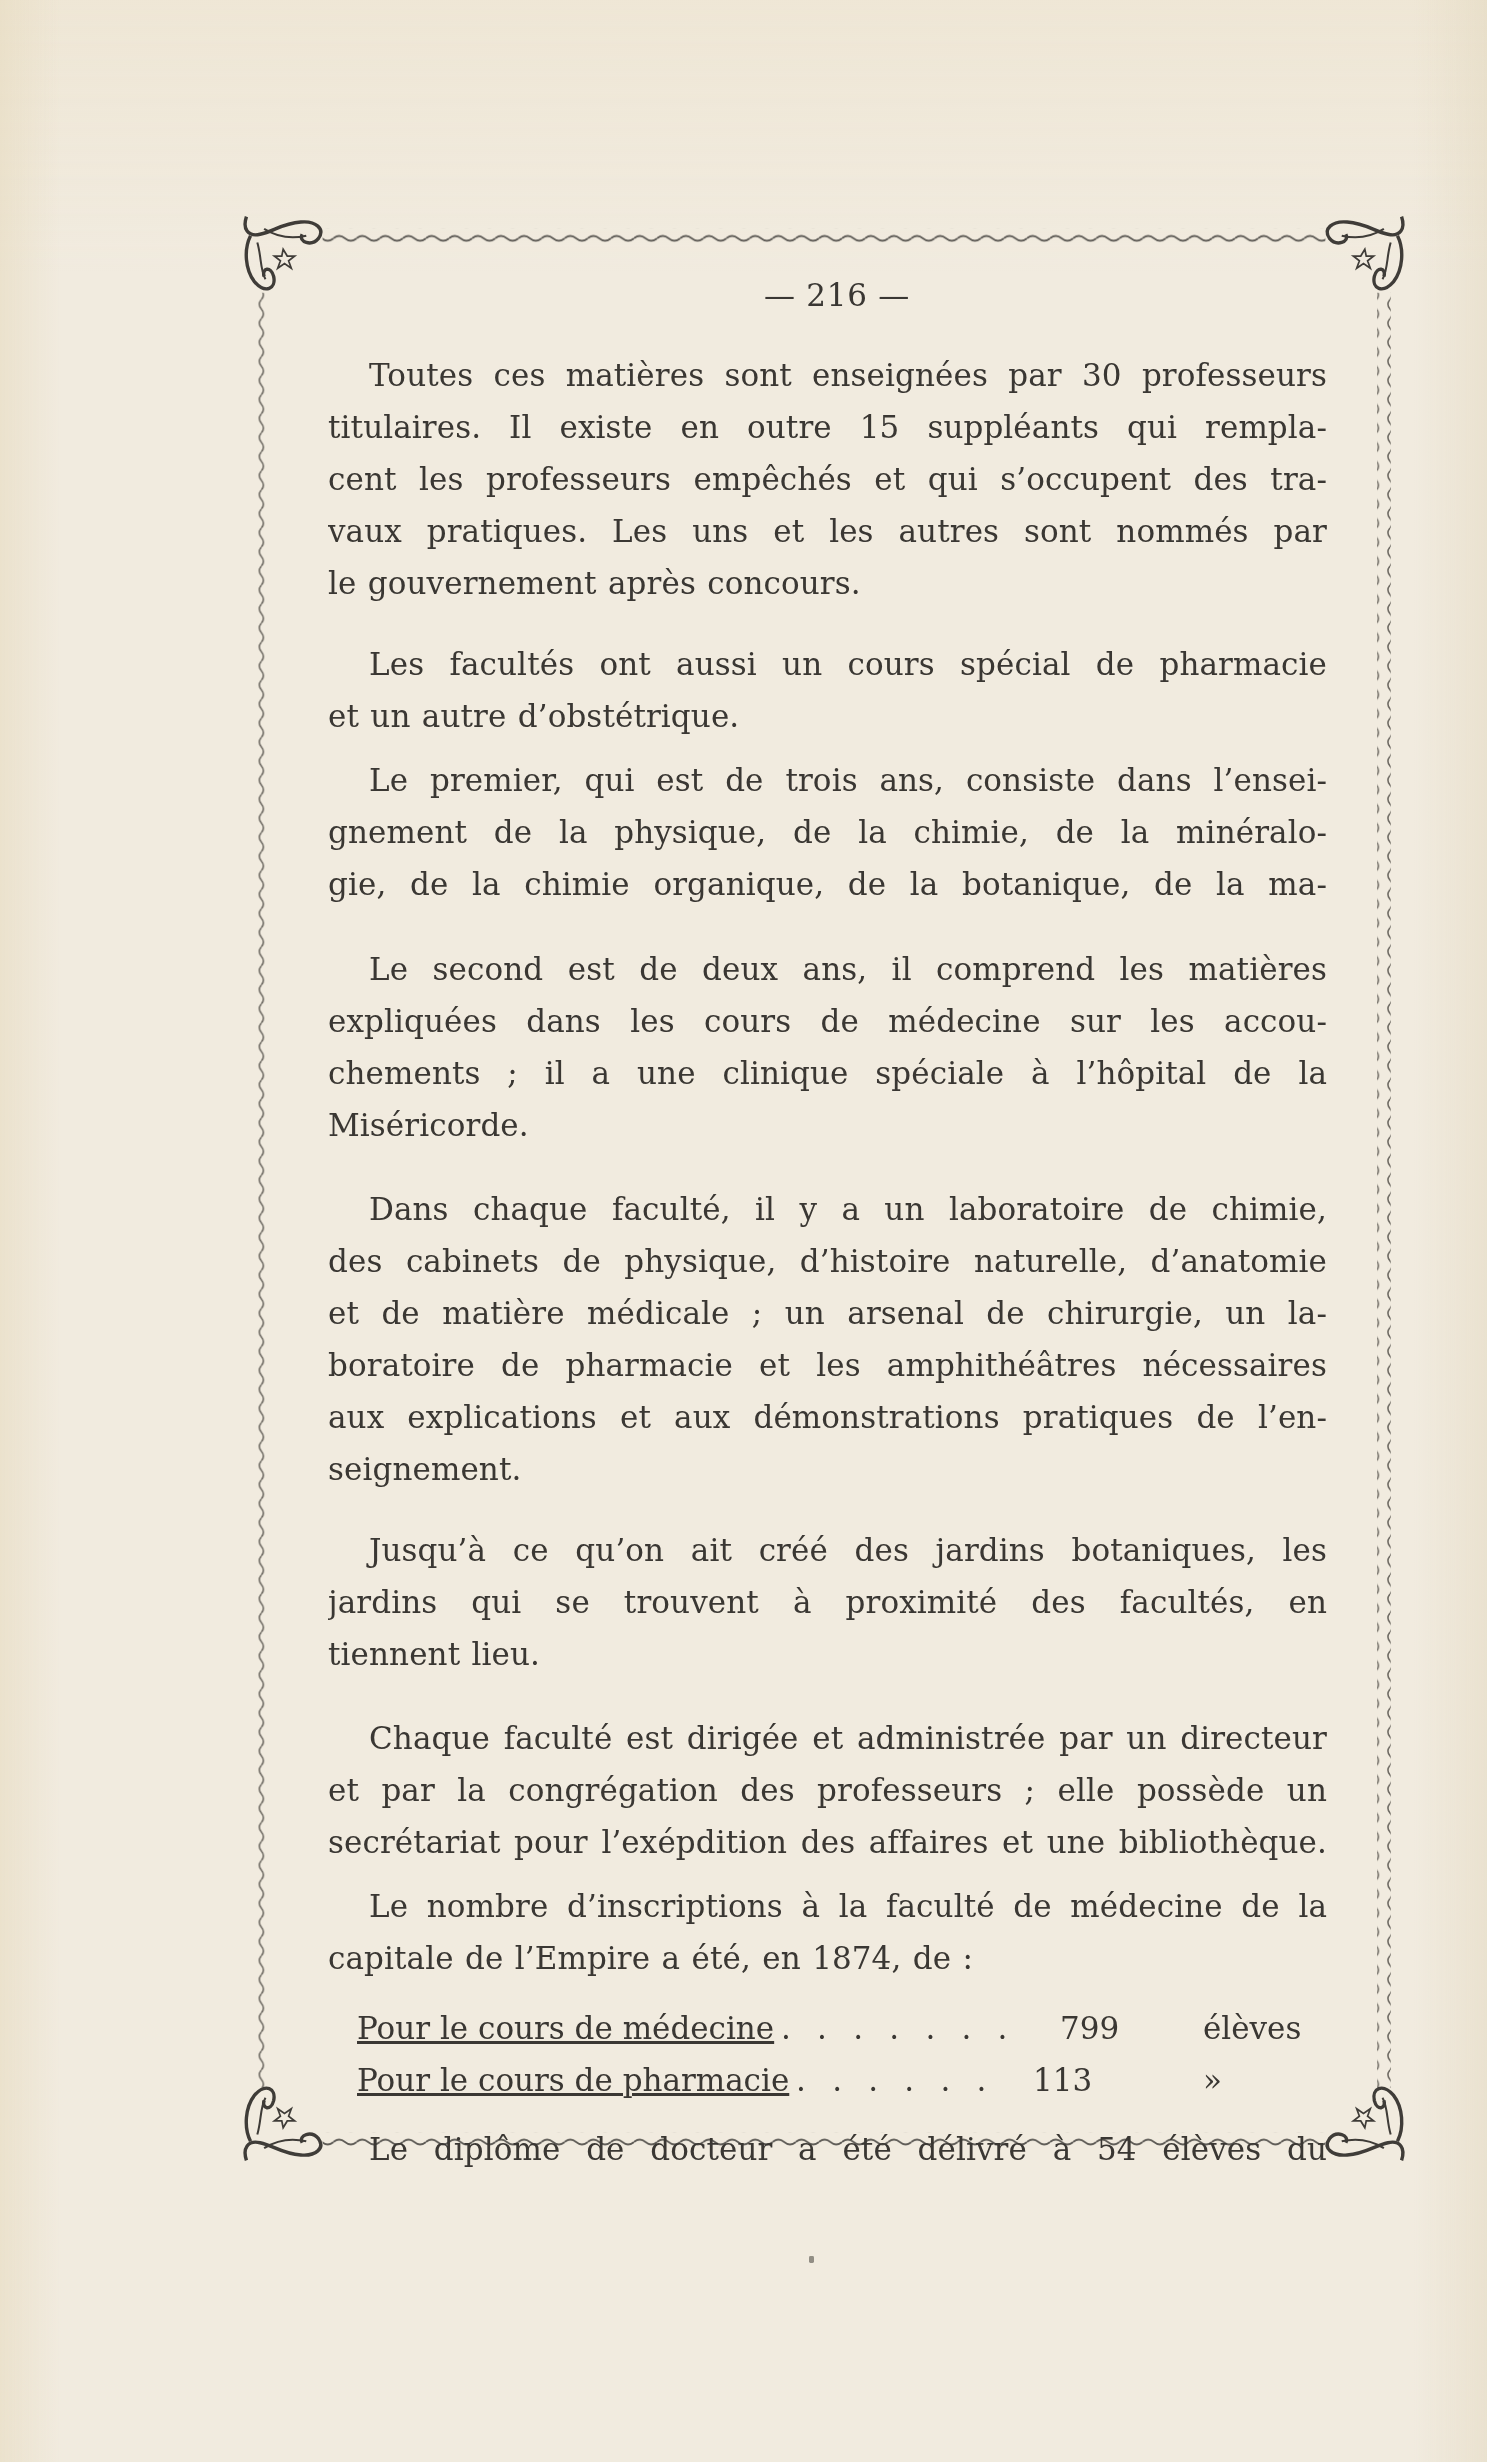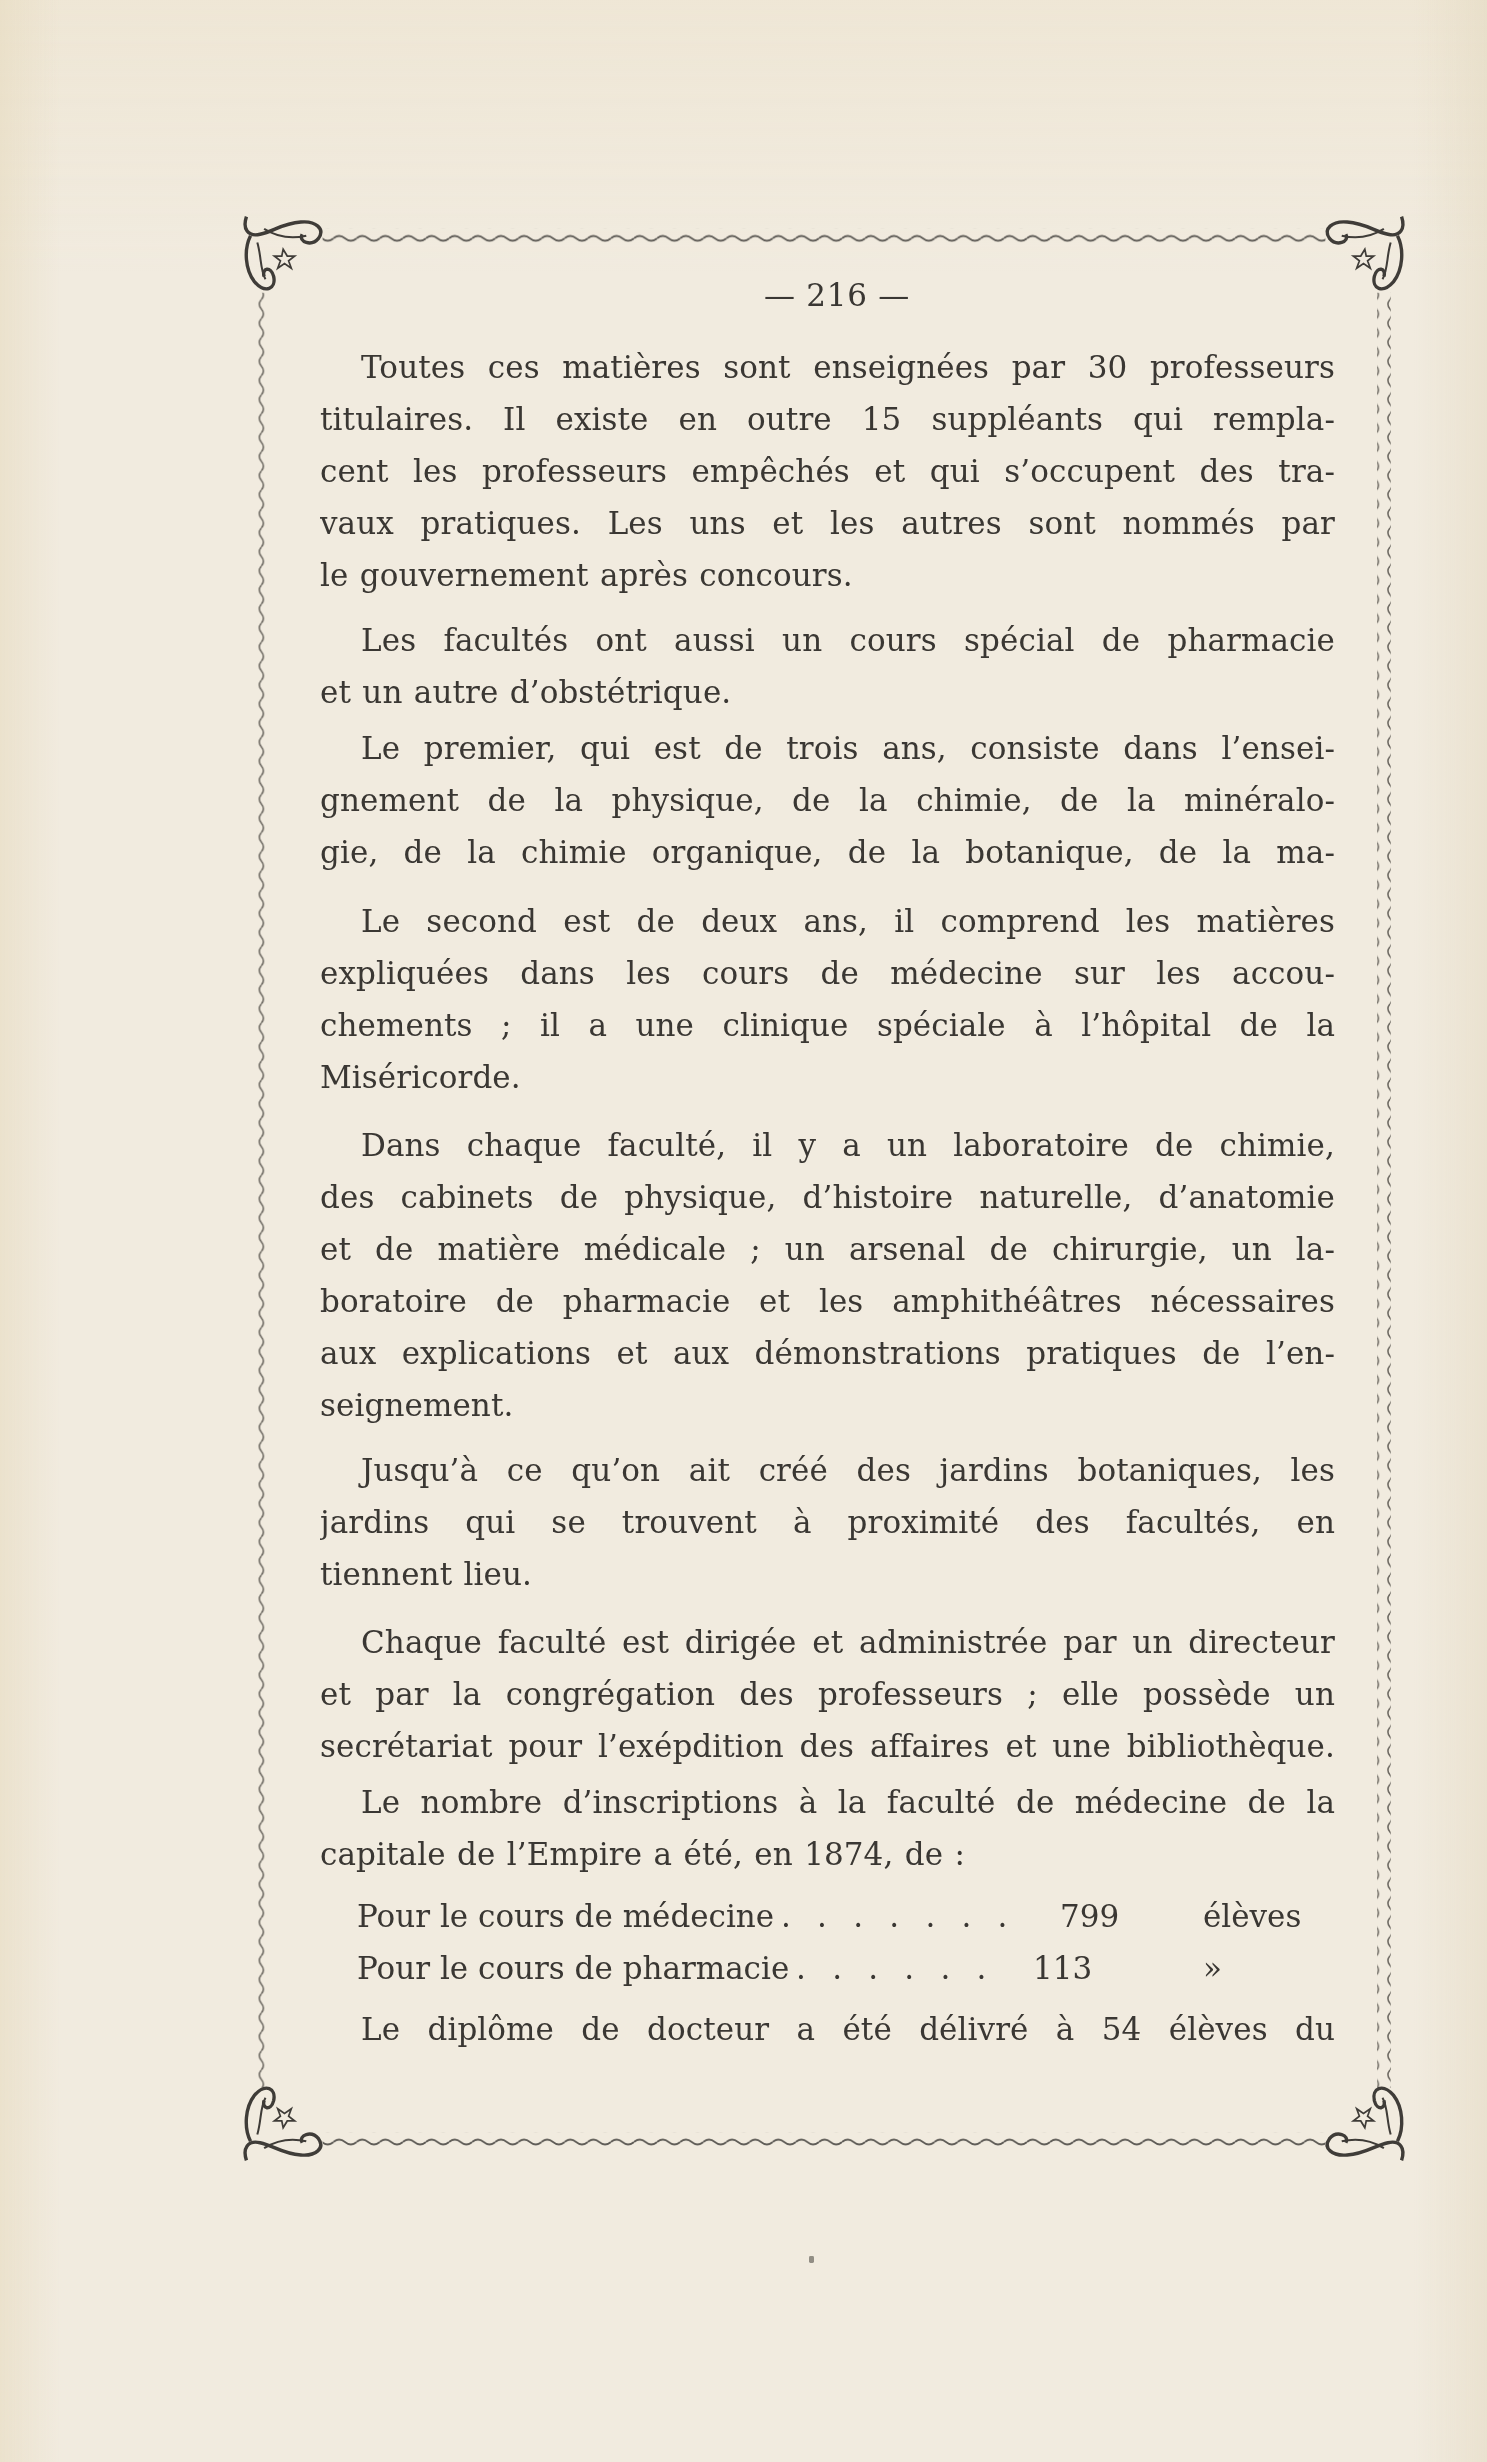--- a/index.html
+++ b/index.html
@@ -43,21 +43,21 @@
       letter-spacing: 0.7px;
       line-height: 41px;
     }
     .text-column {
       position: absolute;
       left: 75px;
       top: 133px;
       width: 1023px;
     }
     .para {
-      margin: 4px;
+      margin: 12px;
       font-size: 31px;
       line-height: 52px;
       text-align: justify;
       text-align-last: left;
       word-spacing: 1.4px;
       letter-spacing: 0.1px;
       hyphens: none;
     }
     .para .line {
       display: block;
@@ -81,20 +81,21 @@
     .stat-row {
       display: flex;
       align-items: baseline;
       font-size: 31px;
       line-height: 52px;
       padding-left: 41px;
       white-space: nowrap;
     }
     .stat-label {
       flex: 0 0 auto;
+      text-decoration: underline;
     }
     .stat-leader {
       flex: 1 1 auto;
       overflow: hidden;
       letter-spacing: 8.2px;
       padding-left: 6.8px;
       color: #3a3733;
     }
     .stat-value {
       flex: 0 0 95px;

